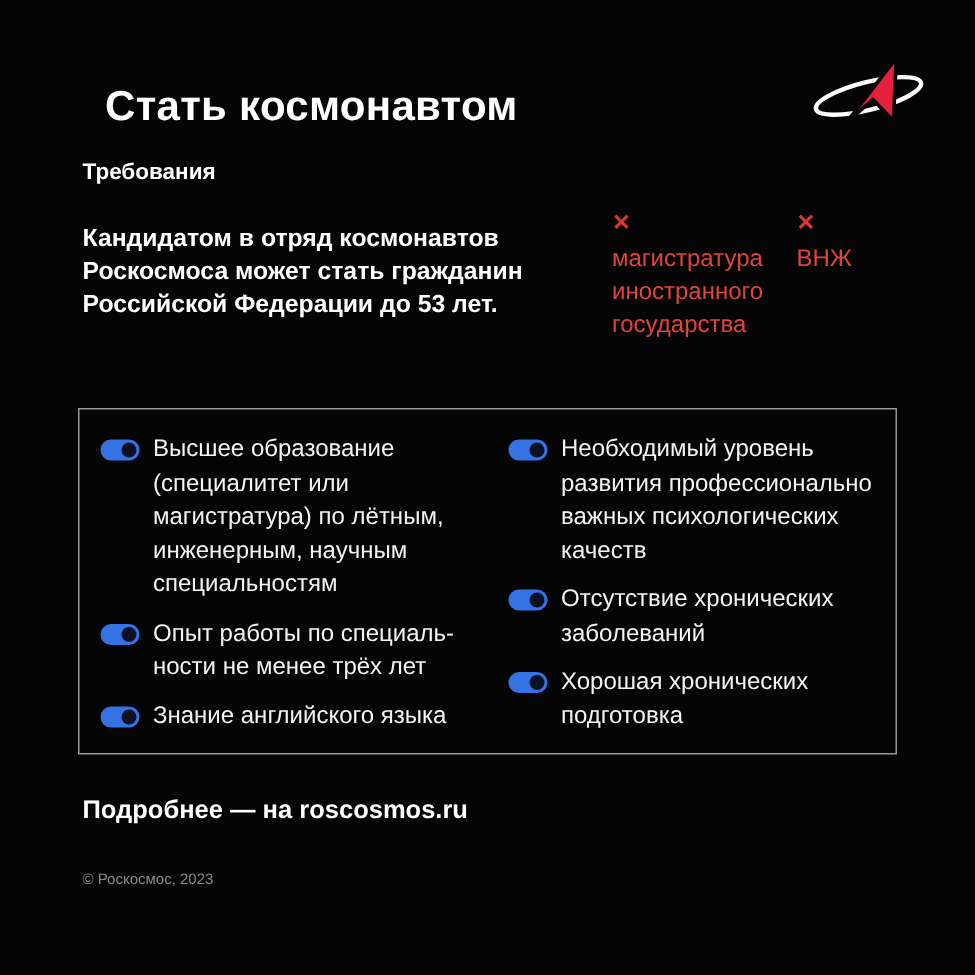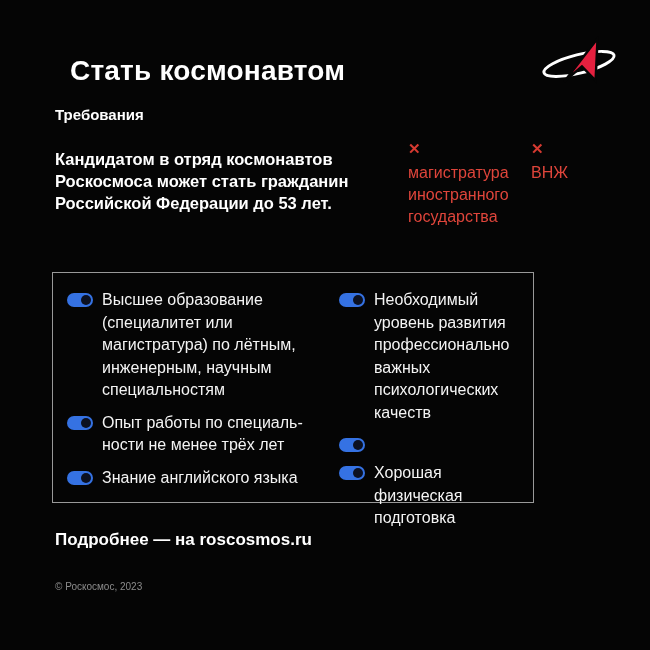--- a/index.html
+++ b/index.html
@@ -67,21 +67,21 @@
     color: #d63a31;
   }
   .excl-label {
     font-size: 16px;
     line-height: 22px;
   }
   .req-box {
     position: absolute;
     left: 52px;
     top: 272px;
-    width: 482px;
+    width: 546px;
     height: 231px;
     box-sizing: border-box;
     border: 1px solid #999999;
     padding: 16px 14px 12px 14px;
     display: flex;
     gap: 20px;
   }
   .req-col-left { width: 252px; flex: 0 0 auto; }
   .req-col-right { flex: 1; }
   .req {
@@ -185,26 +185,27 @@
       <div class="req">
         <span class="toggle">
             <span class="knob"></span>
           </span>
         <span class="req-text">Необходимый уровень развития профессионально важных психологических качеств</span>
       </div>
       <div class="req">
         <span class="toggle">
             <span class="knob"></span>
           </span>
-      </div>
-      <div class="req">
-        <span class="toggle">
-            <span class="knob"></span>
-          </span>
-        <span class="req-text">Хорошая физическая подготовка</span>
+        <span class="req-text">Отсутствие хронических заболеваний</span>
+      </div>
+      <div class="req">
+        <span class="toggle">
+            <span class="knob"></span>
+          </span>
+        <span class="req-text">Хорошая хронических подготовка</span>
       </div>
     </div>
 
   </div>
 
   <div class="footer-link">Подробнее — на roscosmos.ru</div>
 
   <div class="copyright">© Роскосмос, 2023</div>
 
 </div>

